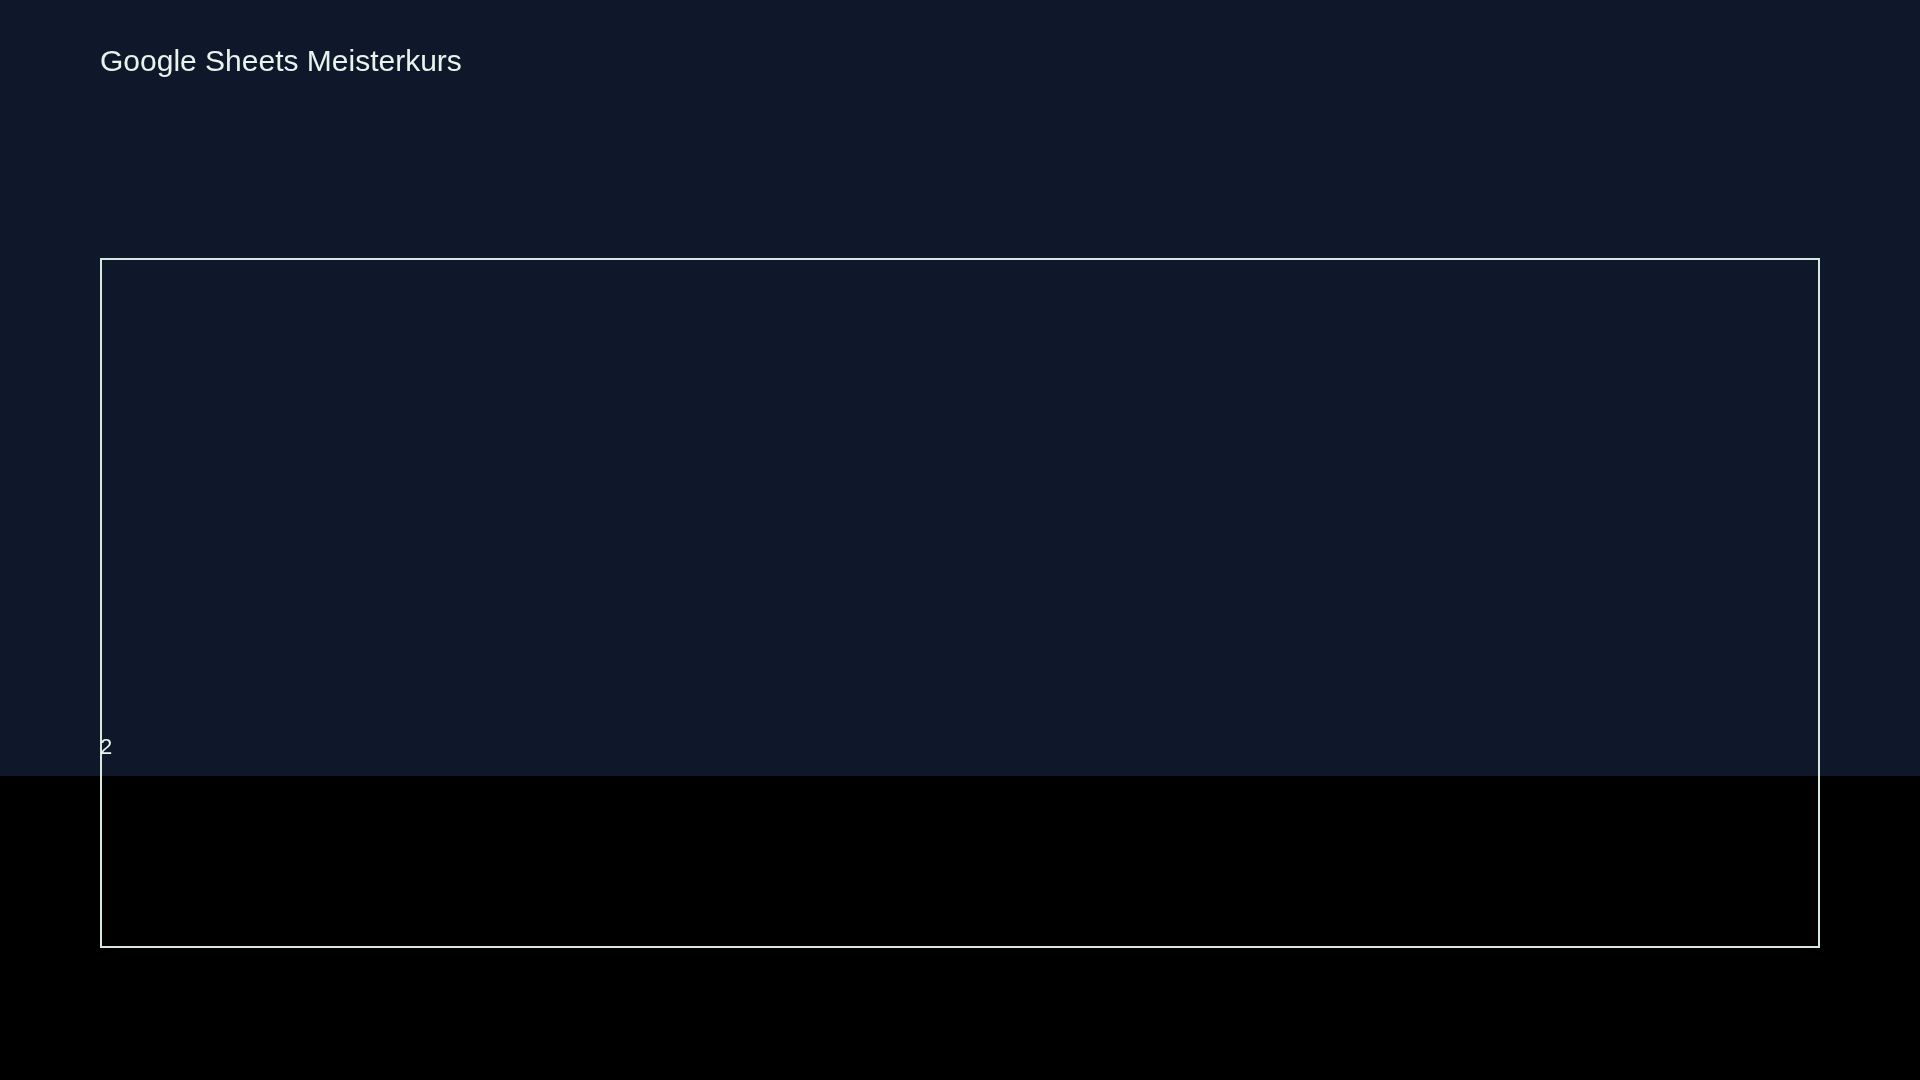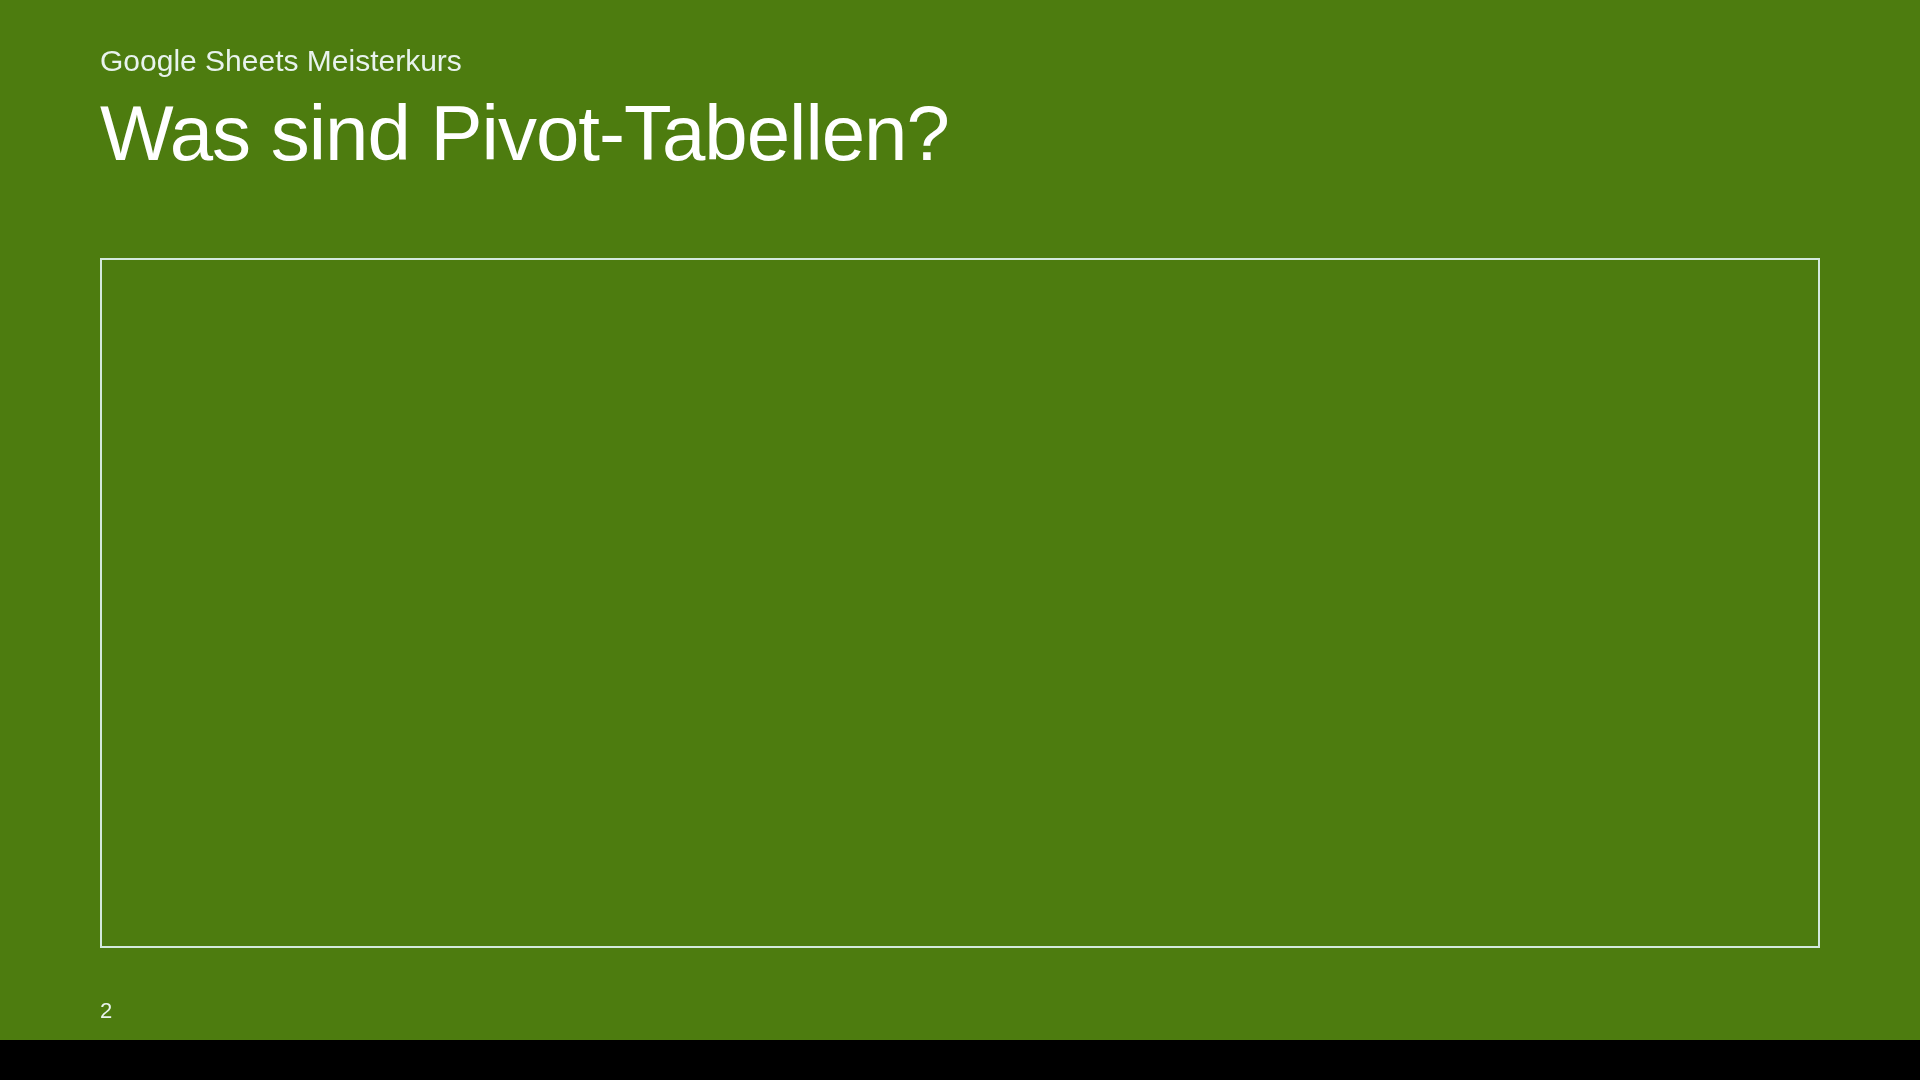--- a/index.html
+++ b/index.html
@@ -9,22 +9,22 @@
     }
     body {
       width: 1920px;
       height: 1080px;
       background: #000;
       font-family: 'Segoe UI', Tahoma, Geneva, Verdana, sans-serif;
       overflow: hidden;
     }
     .slide {
       width: 1920px;
-      height: 1040px;
-      background: #4d7c0f;
+      height: 776px;
+      background: #0f172a;
       position: relative;
       color: #fff;
     }
     .subtitle {
       position: absolute;
       top: 44px;
       left: 100px;
       font-size: 30px;
       font-weight: 400;
       color: #e8f3ed;
@@ -53,16 +53,15 @@
       left: 100px;
       font-size: 22px;
       color: #e8f3ed;
     }
   </style>
 </head>
 <body>
 
 <div class="slide">
   <div class="subtitle">Google Sheets Meisterkurs</div>
-  <div class="title">Was sind Pivot-Tabellen?</div>
   <div class="content-box"></div>
   <div class="page-number">2</div>
 </div>
 
 </body></html>

